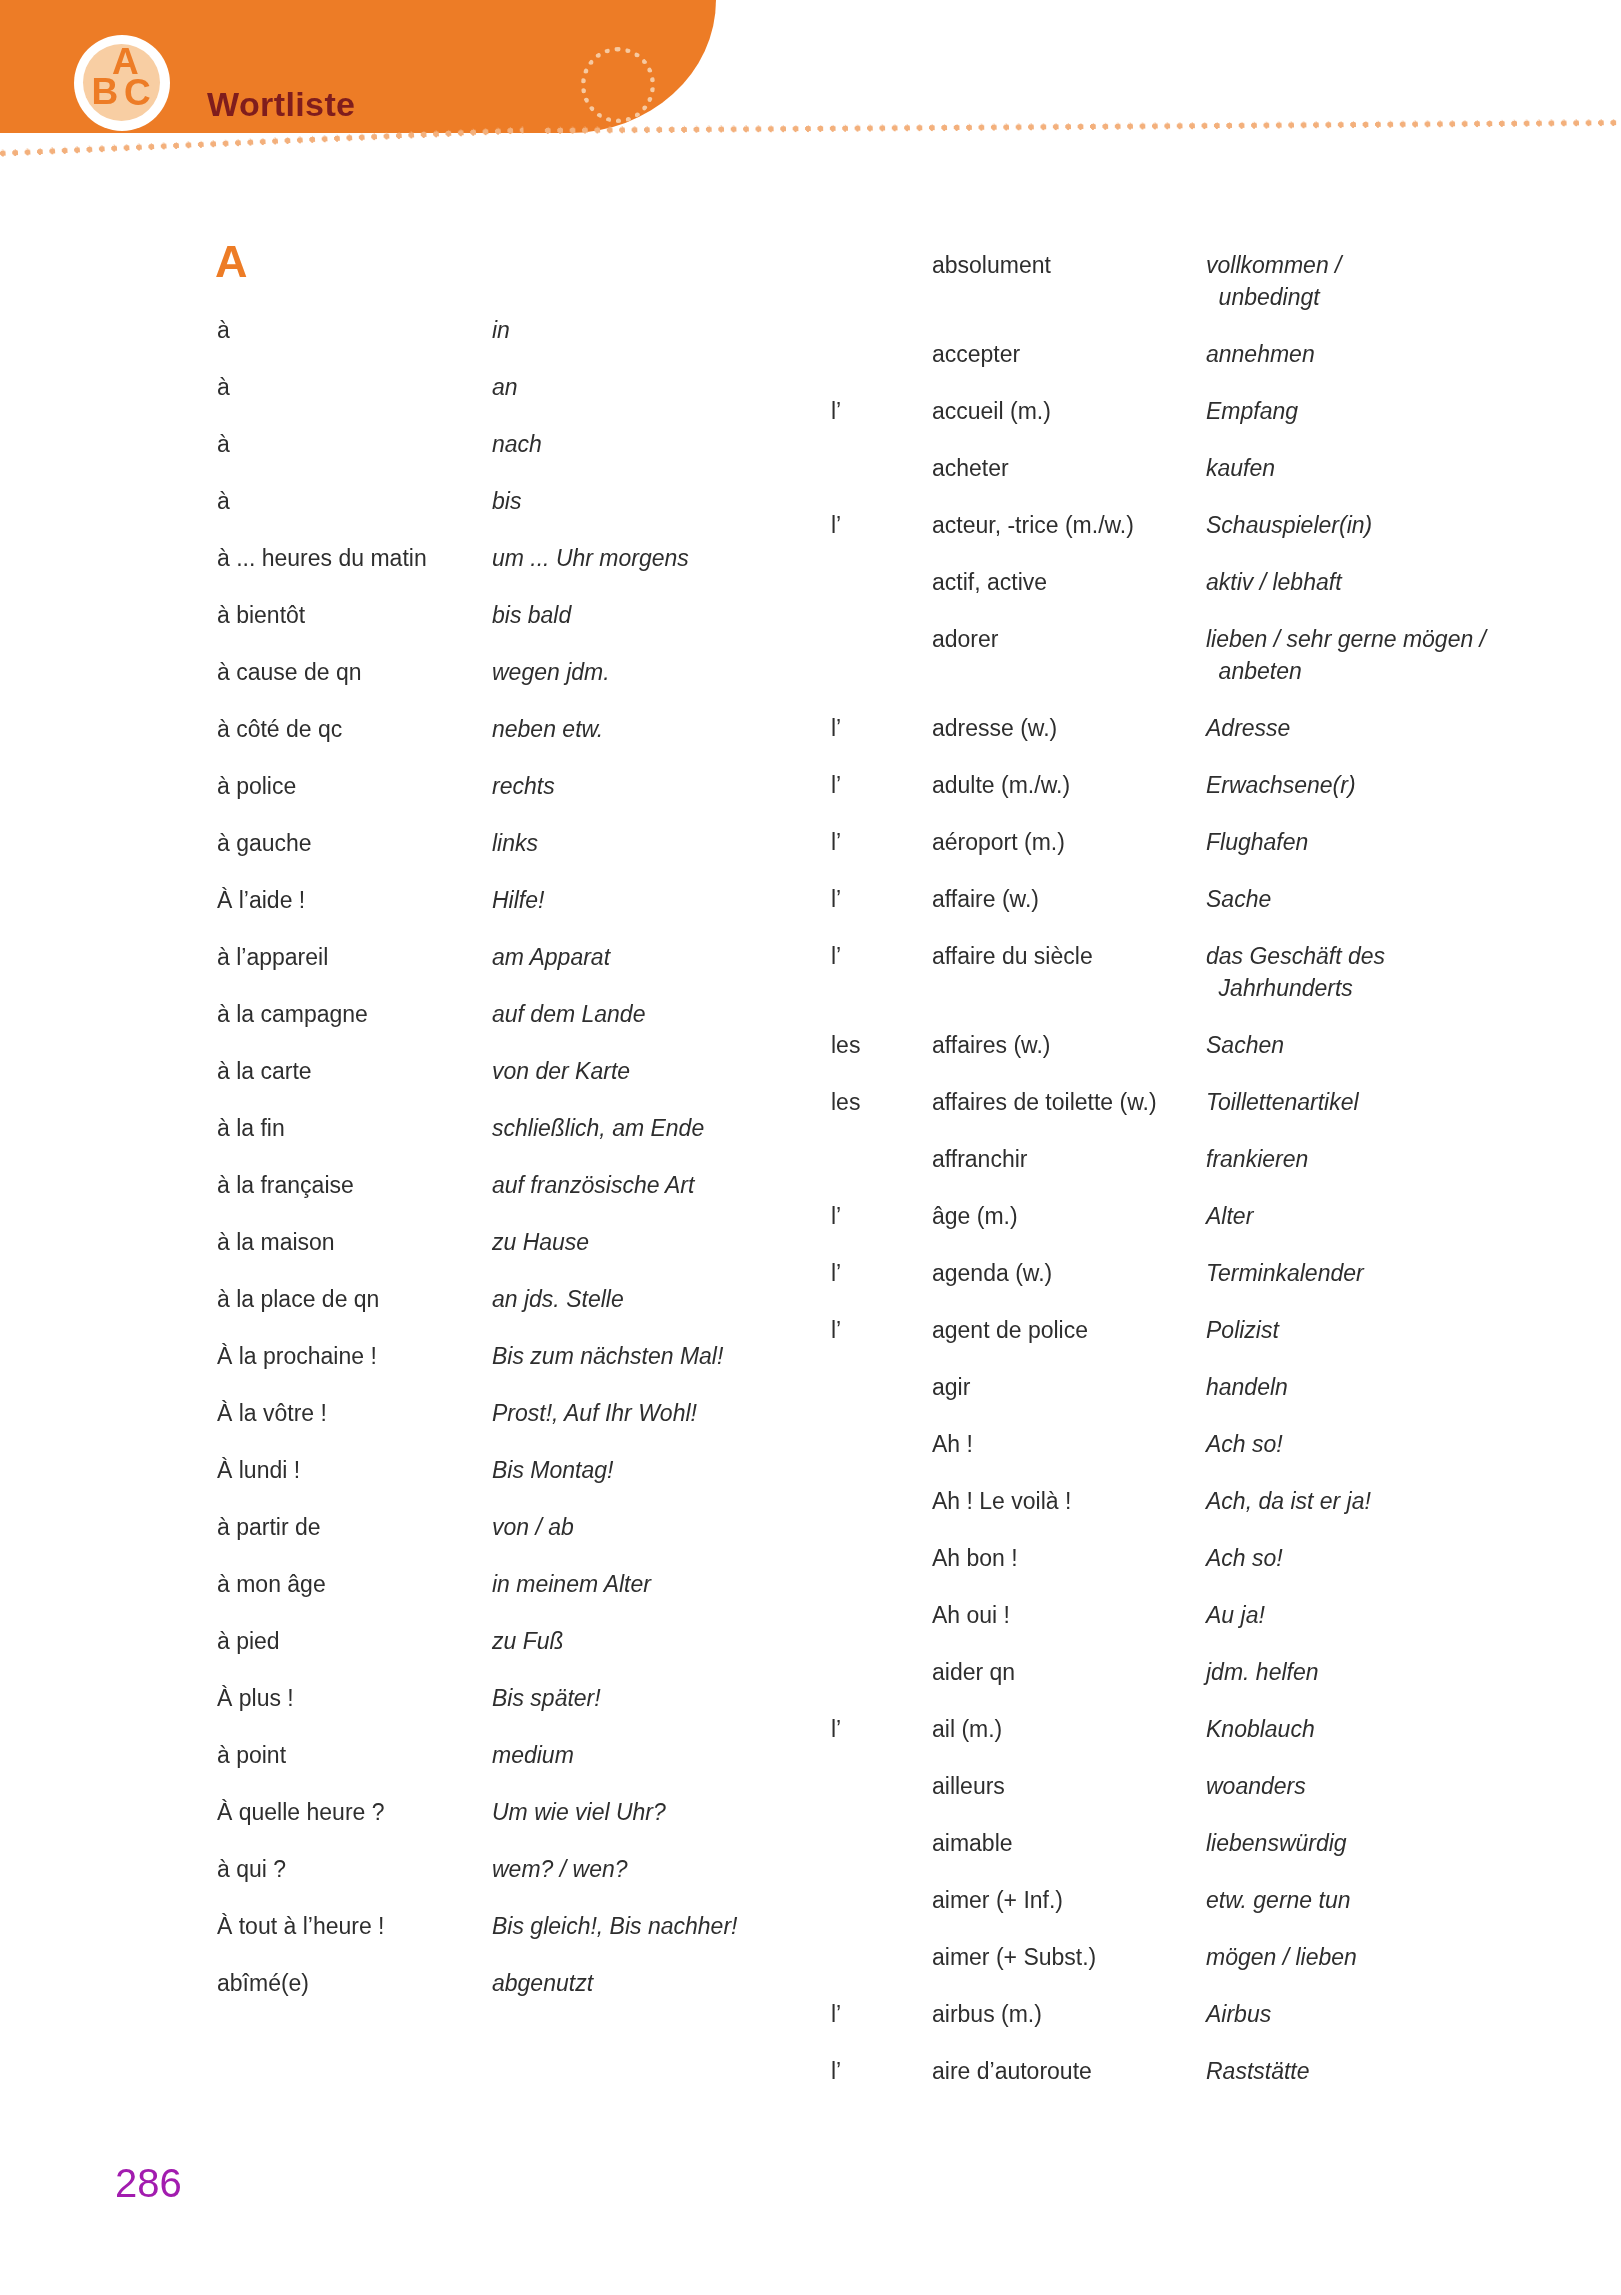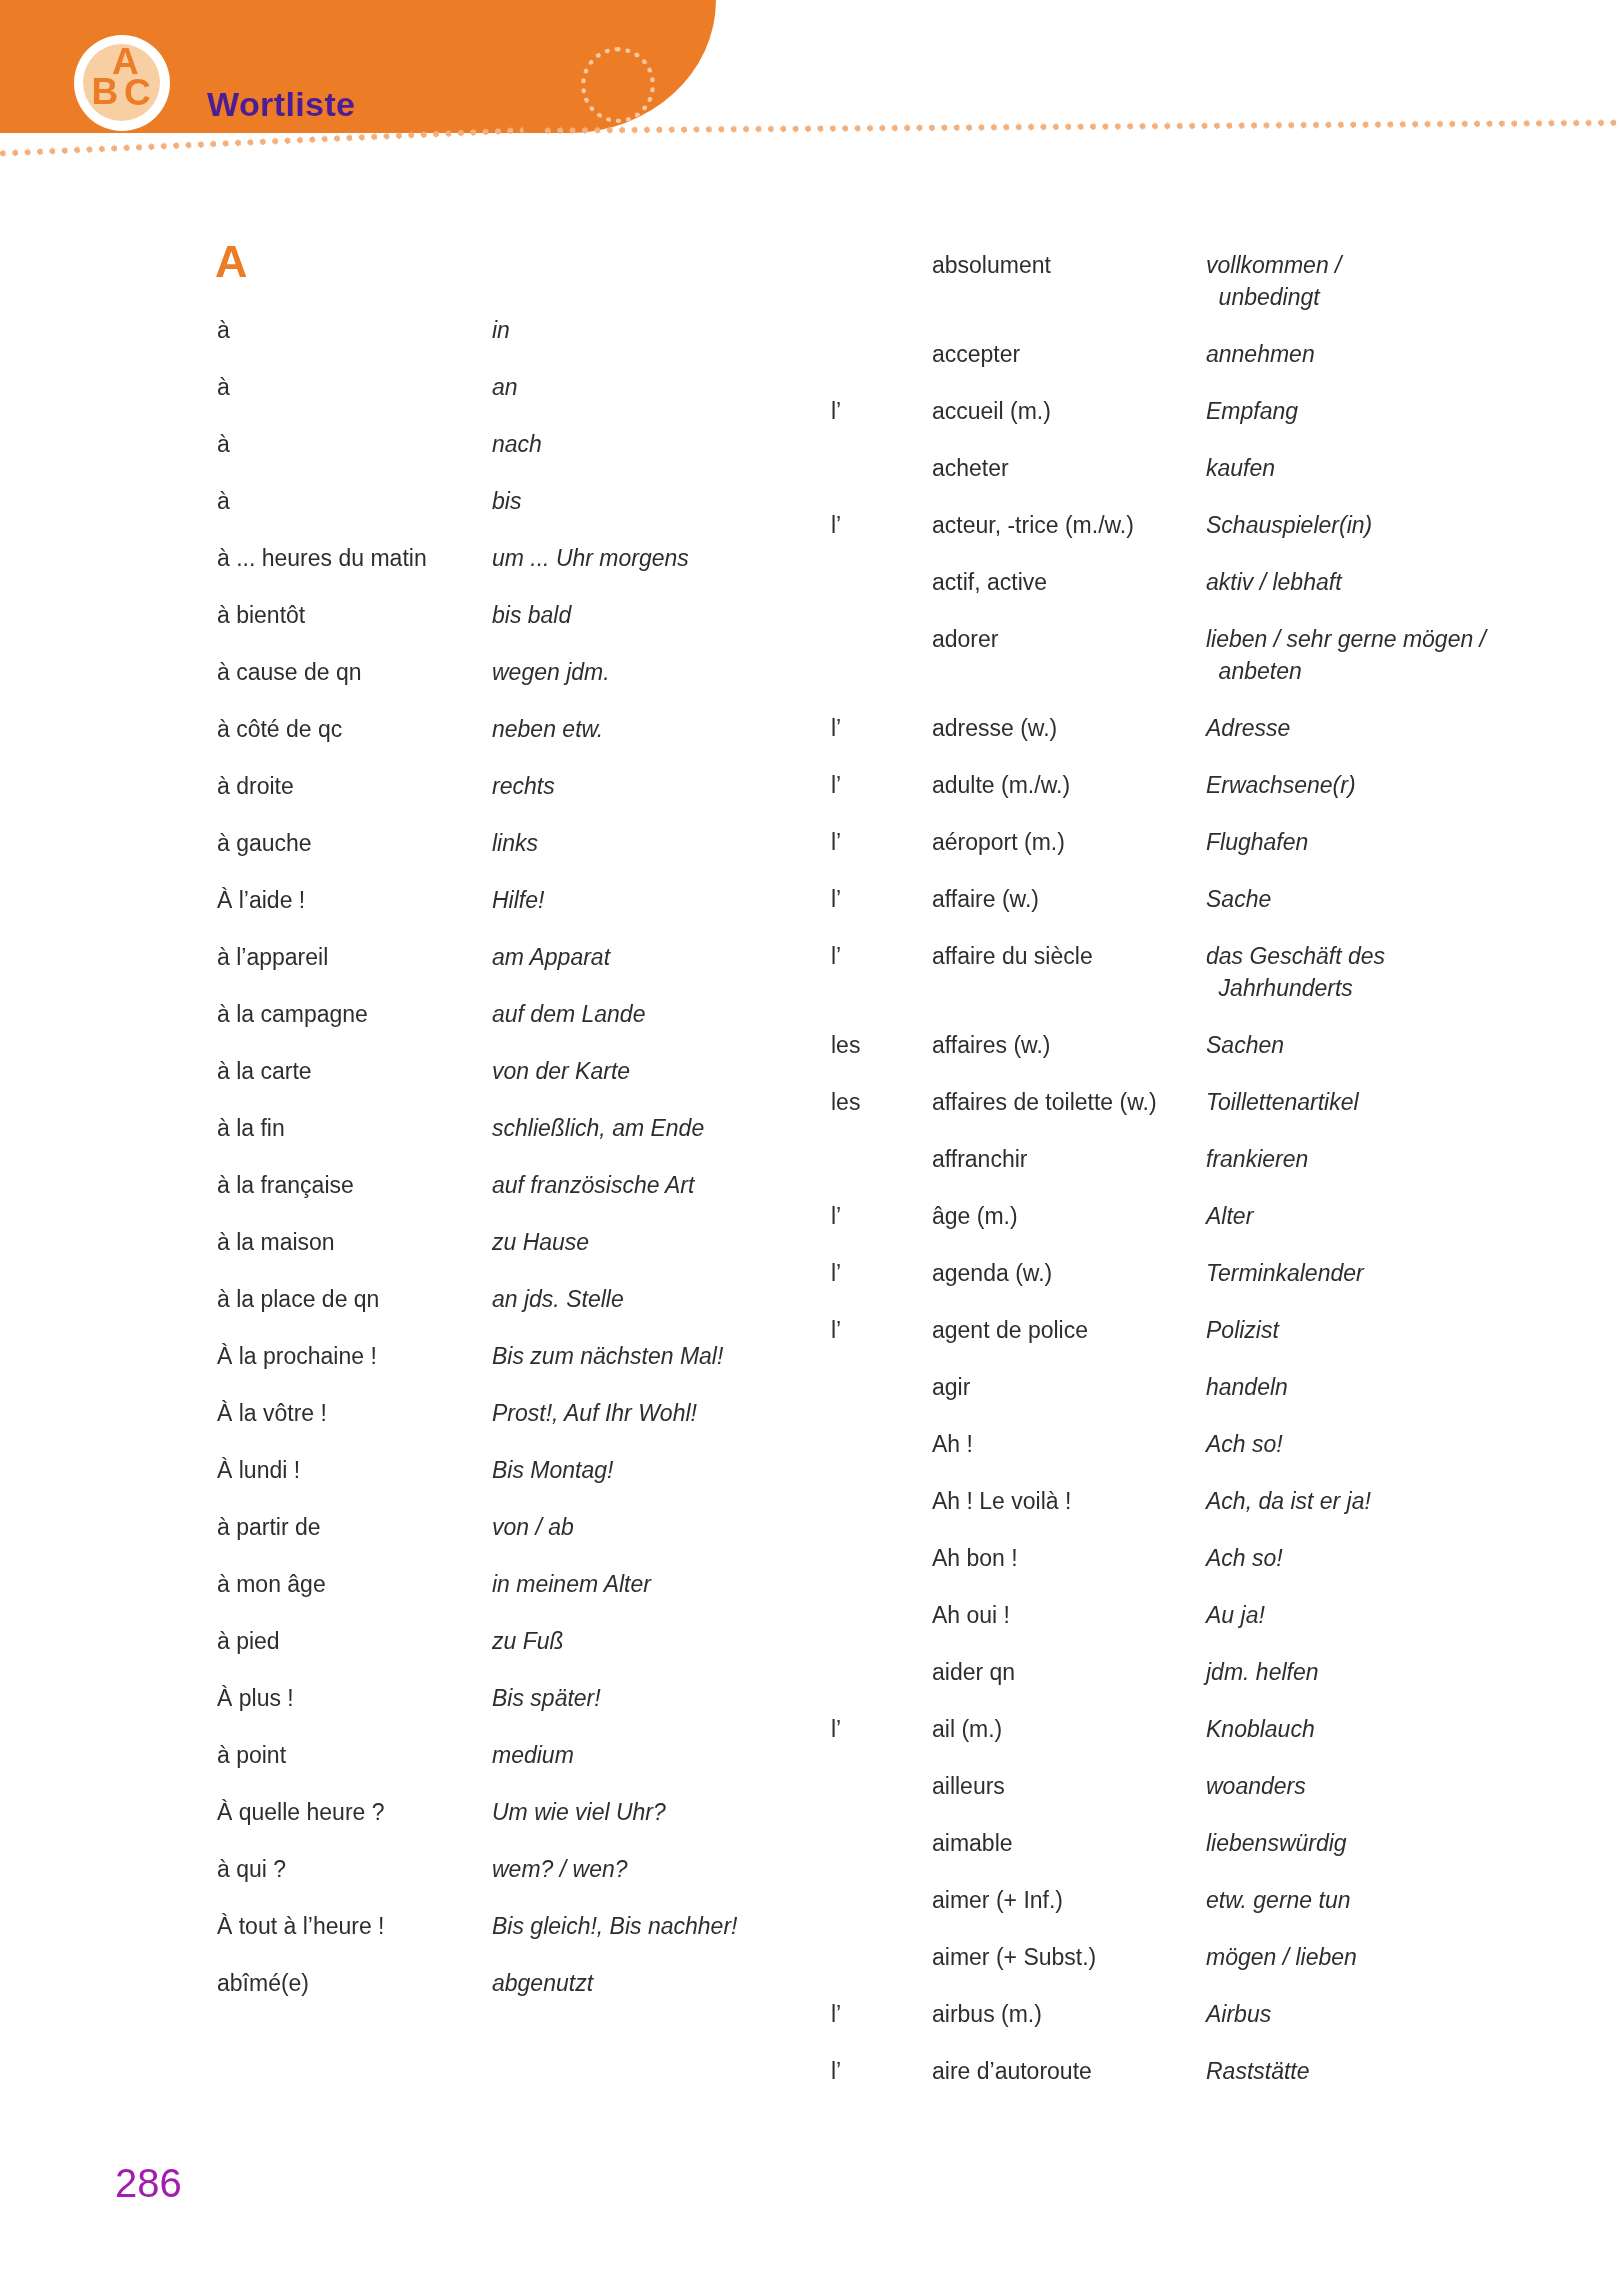--- a/index.html
+++ b/index.html
@@ -21,21 +21,21 @@
     background:#F8CEA3;border-radius:50%;
   }
   .bl{
     position:absolute;font-weight:bold;color:#ED7C26;font-size:37px;line-height:1;
   }
   .bl-a{left:38px;top:8.4px;}
   .bl-b{left:17.6px;top:38px;}
   .bl-c{left:50px;top:39px;}
   .title{
     position:absolute;left:207px;top:87px;font-size:34px;font-weight:bold;
-    color:#4c1d95;letter-spacing:0.4px;line-height:1;
+    color:#7f1d1d;letter-spacing:0.4px;line-height:1;
   }
   
   .dots{
     position:absolute;height:6.7px;background-repeat:repeat-x;
     background-image:radial-gradient(circle closest-side at 5.9px 3.4px,#F3B07C 0 2.9px,rgba(255,255,255,0) 3px);
     background-size:12.4px 6.7px;
   }
   .dots-left{left:-3.4px;top:150px;width:527px;transform:rotate(-2.55deg);transform-origin:left center;}
   .dots-right{left:542px;top:127px;width:1085px;transform:rotate(-0.42deg);transform-origin:left center;}
   .dots-loop{
@@ -125,21 +125,21 @@
         <span>wegen jdm.</span>
       </span>
     </div>
     <div class="vrow">
       <span class="fr">à côté de qc</span>
       <span class="de">
         <span>neben etw.</span>
       </span>
     </div>
     <div class="vrow">
-      <span class="fr">à droite</span>
+      <span class="fr">à police</span>
       <span class="de">
         <span>rechts</span>
       </span>
     </div>
     <div class="vrow">
       <span class="fr">à gauche</span>
       <span class="de">
         <span>links</span>
       </span>
     </div>

